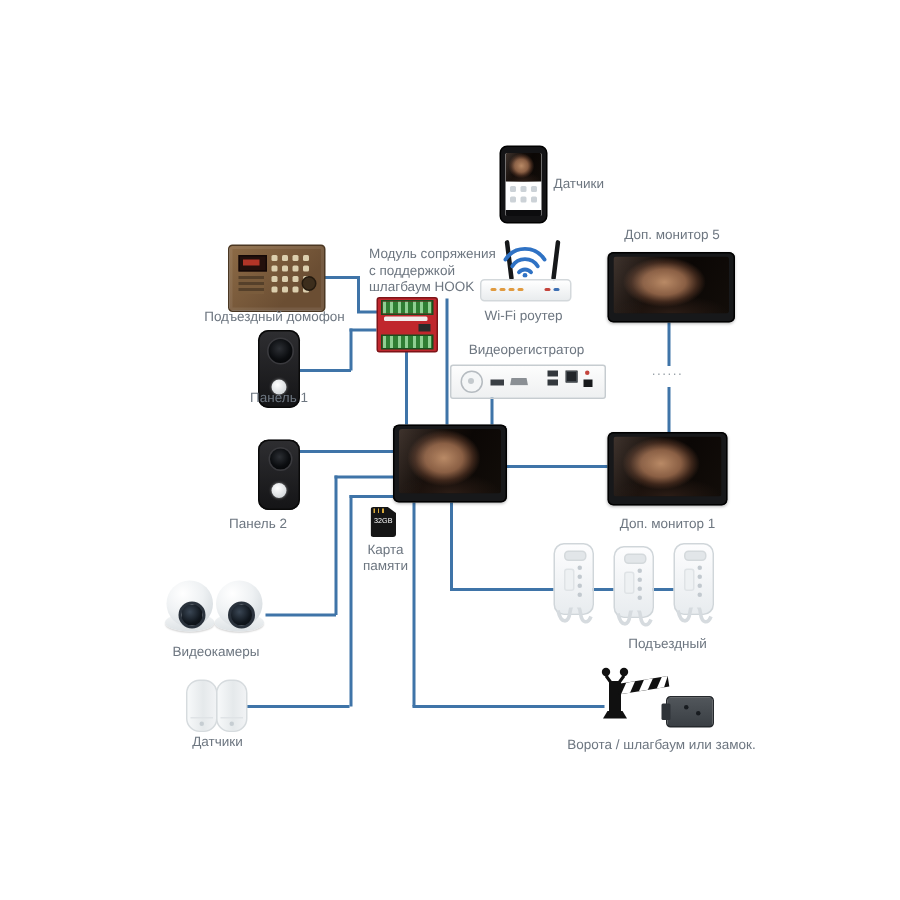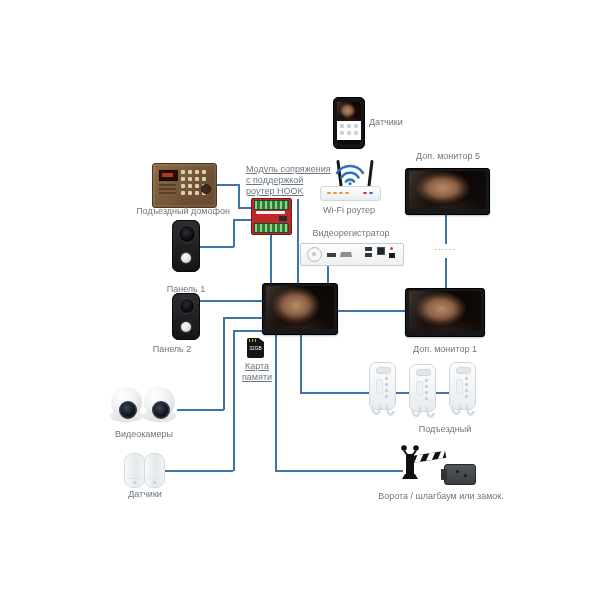--- a/index.html
+++ b/index.html
@@ -1,20 +1,20 @@
 <!DOCTYPE html>
 <html><head>
 <meta charset="utf-8">
 <style>
   html,body{margin:0;padding:0;background:#fff;}
   .stage{position:relative;width:600px;height:600px;background:#fff;overflow:hidden;
          font-family:"Liberation Sans",sans-serif;}
   .lbl{position:absolute;font-size:9px;line-height:11px;color:#6d7680;text-align:center;}
   .lbl.la{text-align:left;}
-  .lbl span{display:block;text-decoration:underline;}
+  .lbl span{display:block;}
   .nowrap{white-space:nowrap;}
   
   .h,.v{position:absolute;background:#3f74a8;}
   .h{height:1.5px;}  .v{width:1.5px;}
   
   .monitor{position:absolute;background:#17181a;border-radius:4px;box-shadow:inset 0 0 0 1px #000,0 1px 2px rgba(0,0,0,.25);}
   .screen{position:absolute;left:4px;right:4px;top:3px;bottom:6px;border-radius:2px;overflow:hidden;}
   .portrait{background:
     linear-gradient(115deg, rgba(255,255,255,.12), rgba(255,255,255,0) 38%),
     radial-gradient(46% 56% at 44% 45%, #b98a66 0%, #8a5f44 40%, rgba(74,46,32,.78) 62%, rgba(30,18,12,0) 78%),
@@ -184,34 +184,34 @@
         <b></b>
         <b></b>
     </div>
     <div class="icbtn"></div>
   </div>
   <div class="lbl" style="left:133px;top:206px;width:100px">Подъездный домофон</div>
 
   <div class="lbl la" style="left:246px;top:164px;width:95px">
     <span>Модуль сопряжения</span>
     <span>с поддержкой</span>
-    <span>роутер HOOK</span>
+    <span>шлагбаум HOOK</span>
   </div>
   <div class="module">
     <div class="term" style="top:1px"></div>
     <div class="term" style="bottom:1px"></div>
     <div class="mlabel"></div>
     <div class="mchip"></div>
   </div>
 
   <div class="doorpanel" style="left:172px;top:220px;height:52px">
     <div class="dpcam"></div>
     <div class="dpbtn" style="top:33px"></div>
   </div>
-  <div class="lbl" style="left:158px;top:284px;width:56px">Панель 1</div>
+  <div class="lbl" style="left:158px;top:260px;width:56px">Панель 1</div>
 
   <div class="doorpanel" style="left:172px;top:293px;height:47px">
     <div class="dpcam" style="width:14px;height:14px;left:7px"></div>
     <div class="dpbtn" style="top:29px"></div>
   </div>
   <div class="lbl" style="left:144px;top:344px;width:56px">Панель 2</div>
 
   <div class="lbl" style="left:301px;top:228px;width:100px">Видеорегистратор</div>
   <div class="dvr">
     <span class="fan">

